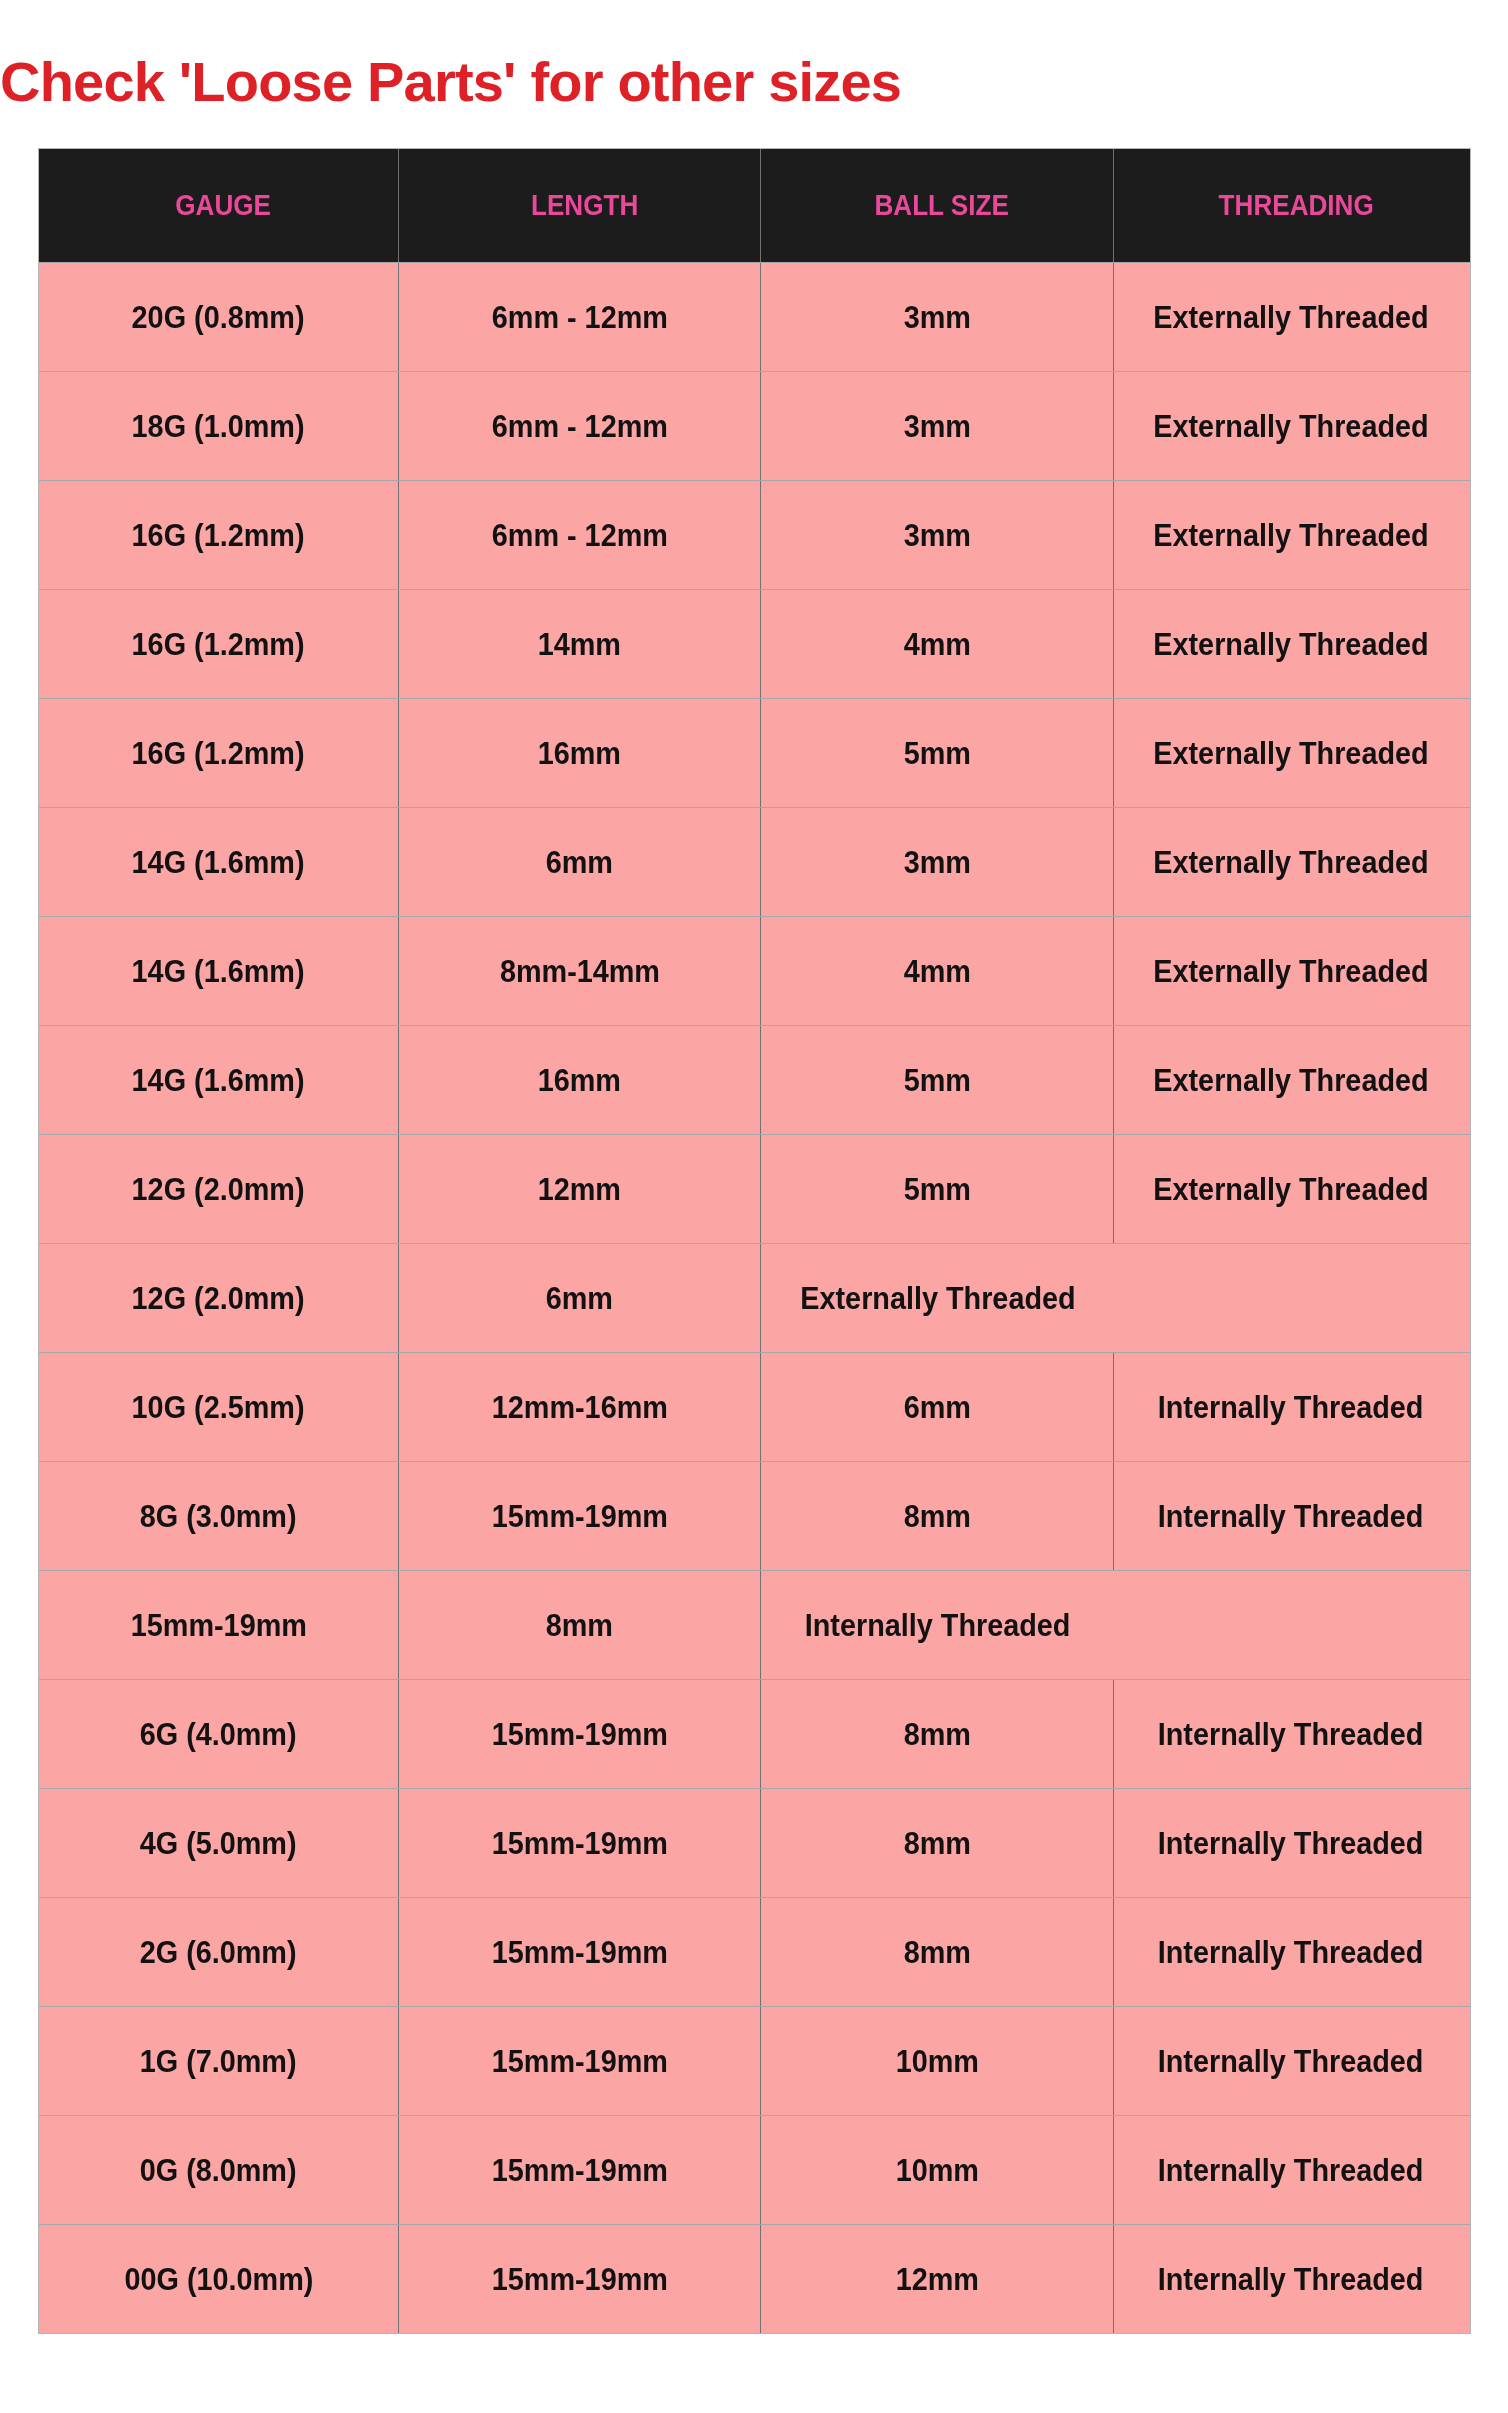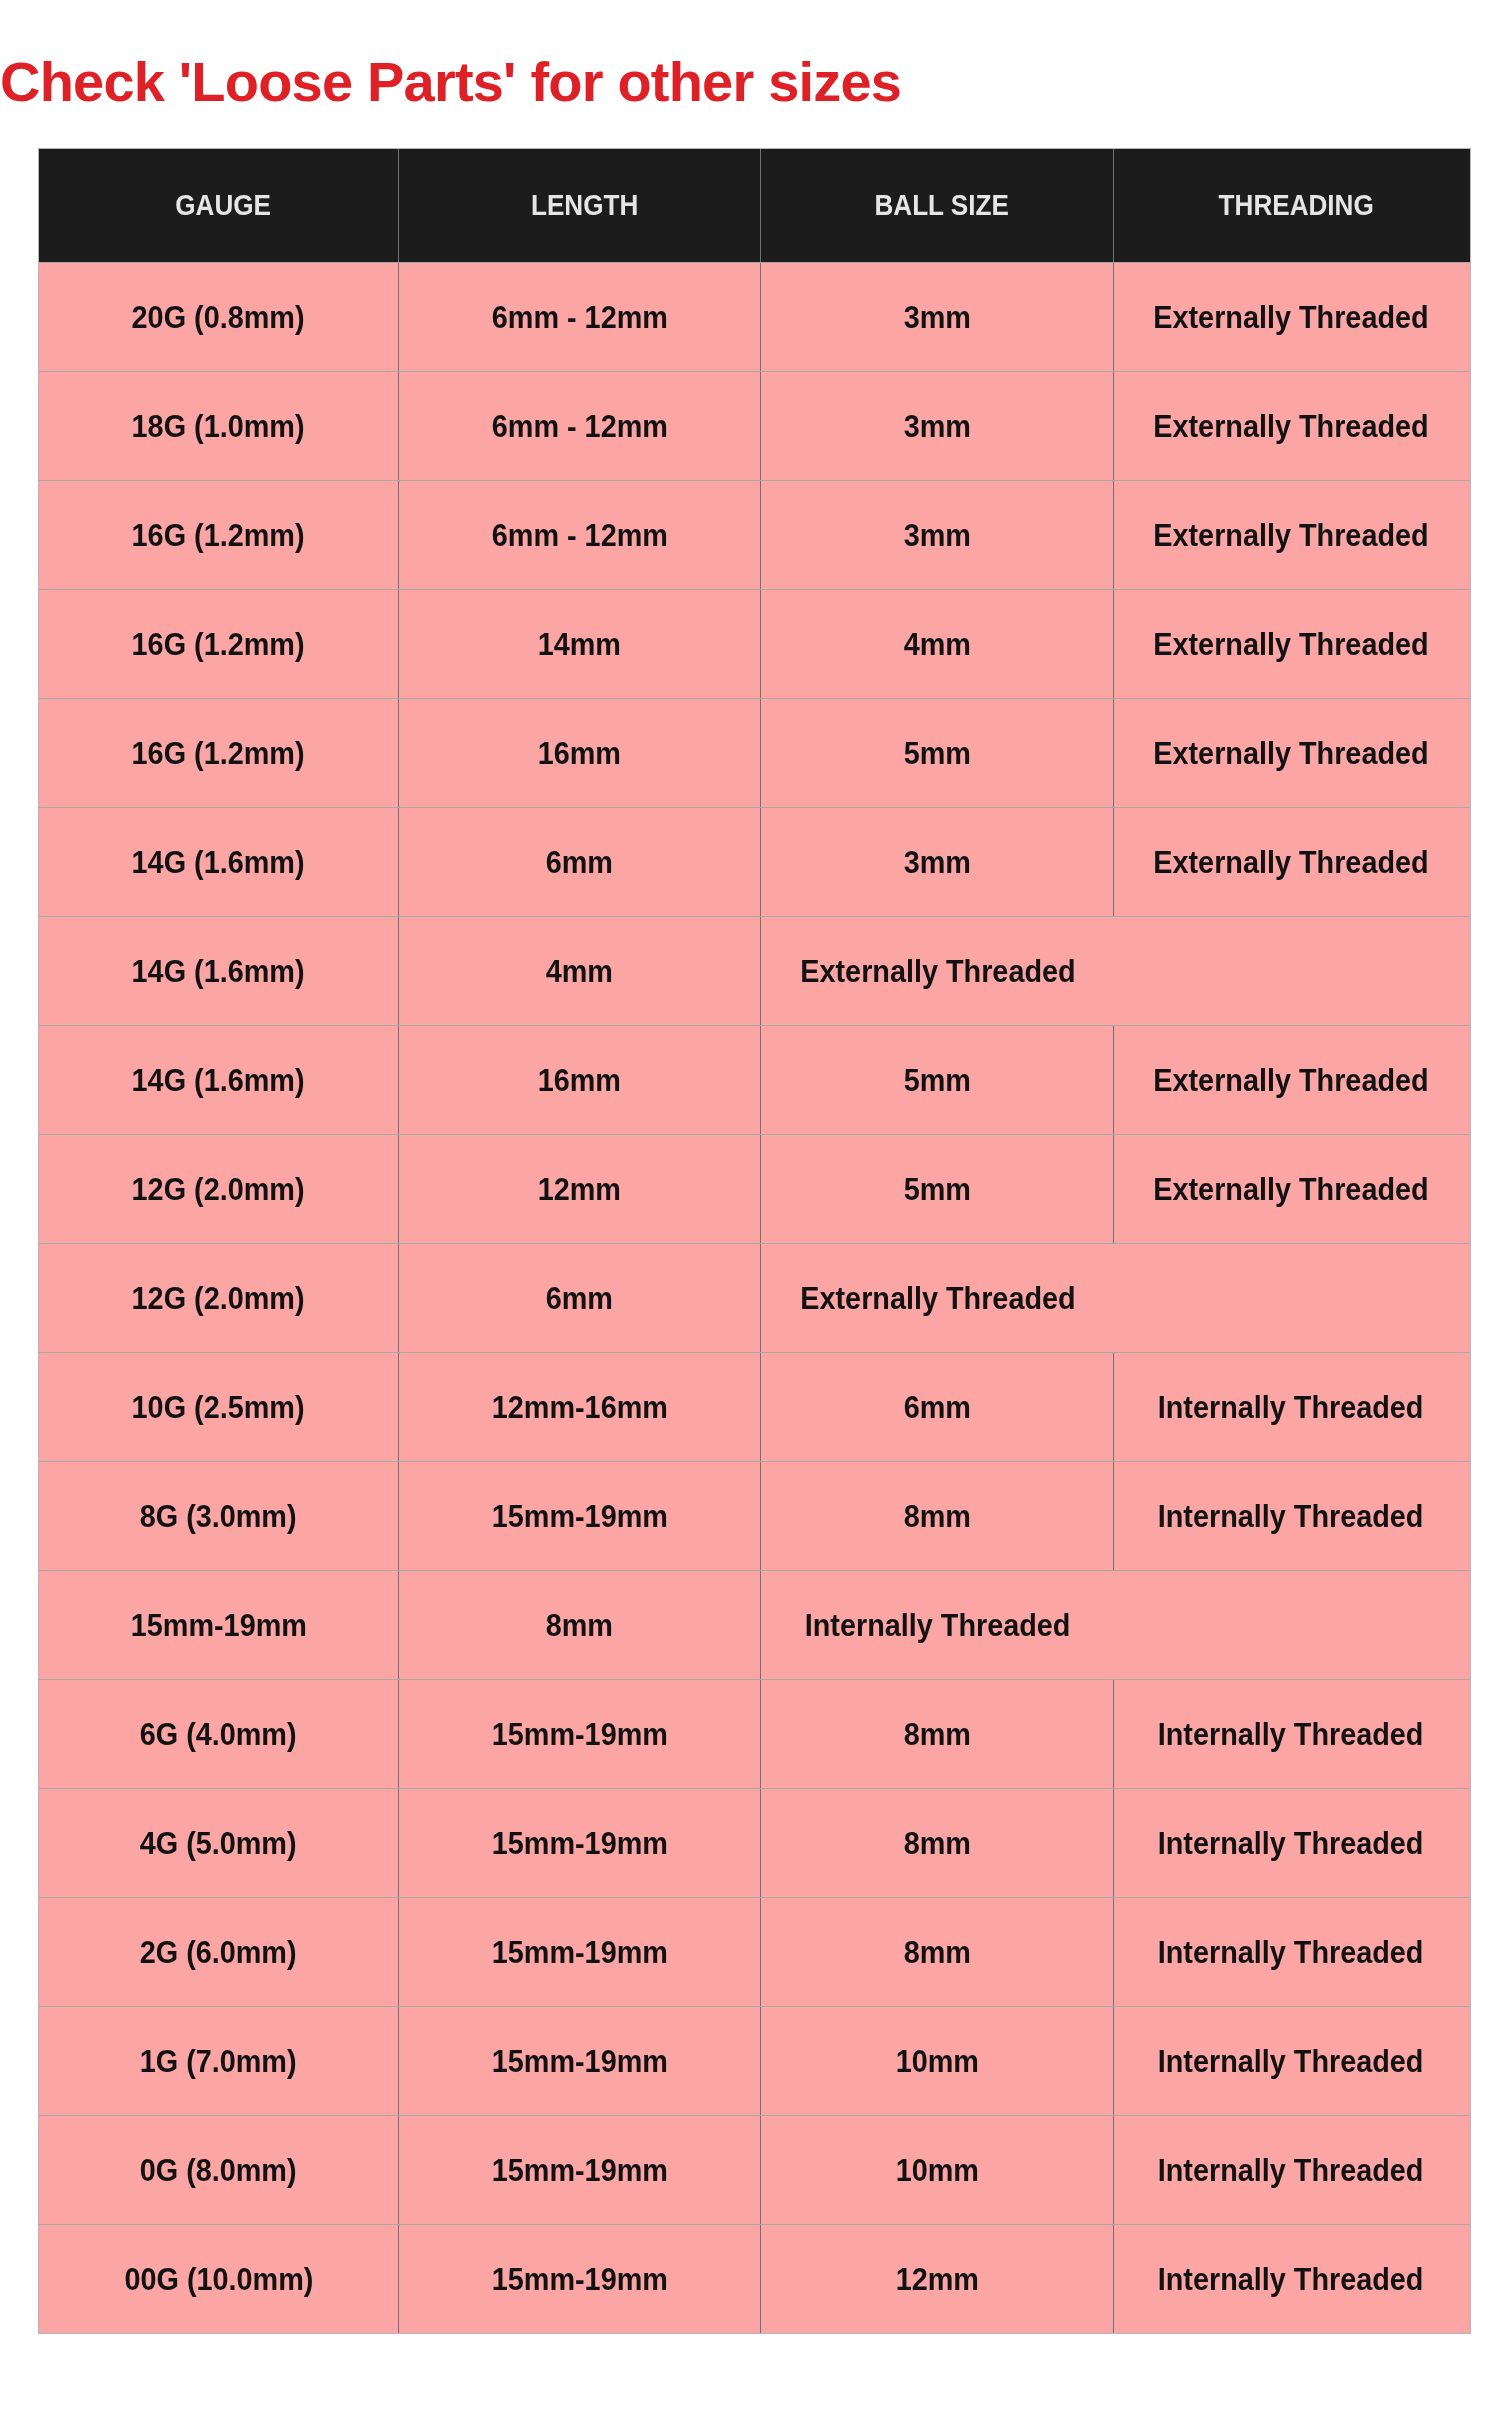--- a/index.html
+++ b/index.html
@@ -56,21 +56,21 @@
     display: flex;
     align-items: center;
     justify-content: center;
     overflow: hidden;
     border-right: 1.6px solid #717171;
   }
   .th:last-child, .td:last-child {
     border-right: none;
   }
   .th {
-    color: #e5e5e5;
+    color: #ec4899;
     font-size: 29px;
     font-weight: 700;
     padding-left: 10px;
   }
   .td {
     color: #121212;
     font-size: 32px;
     font-weight: 700;
   }
   .cond {
@@ -189,20 +189,23 @@
     <div class="td">
           <span class="cond">Externally Threaded</span>
         </div>
   </div>
 
   <div class="tr">
     <div class="td">
           <span class="cond">14G (1.6mm)</span>
         </div>
     <div class="td">
+          <span class="cond">8mm-14mm</span>
+        </div>
+    <div class="td">
           <span class="cond">4mm</span>
         </div>
     <div class="td">
           <span class="cond">Externally Threaded</span>
         </div>
   </div>
 
   <div class="tr">
     <div class="td">
           <span class="cond">14G (1.6mm)</span>

